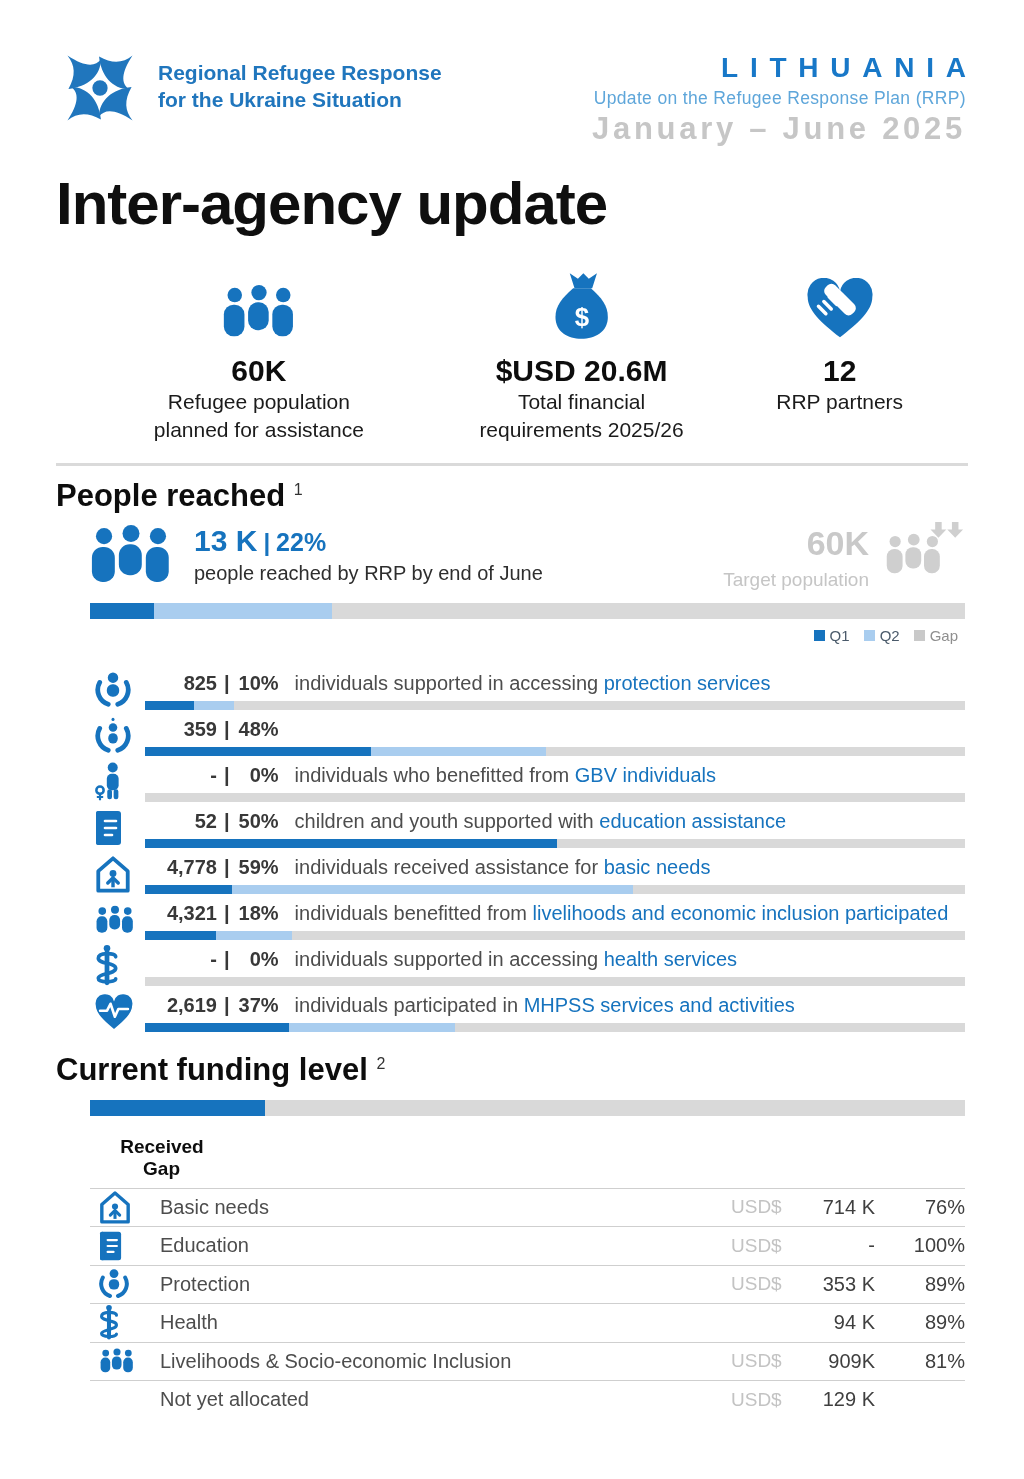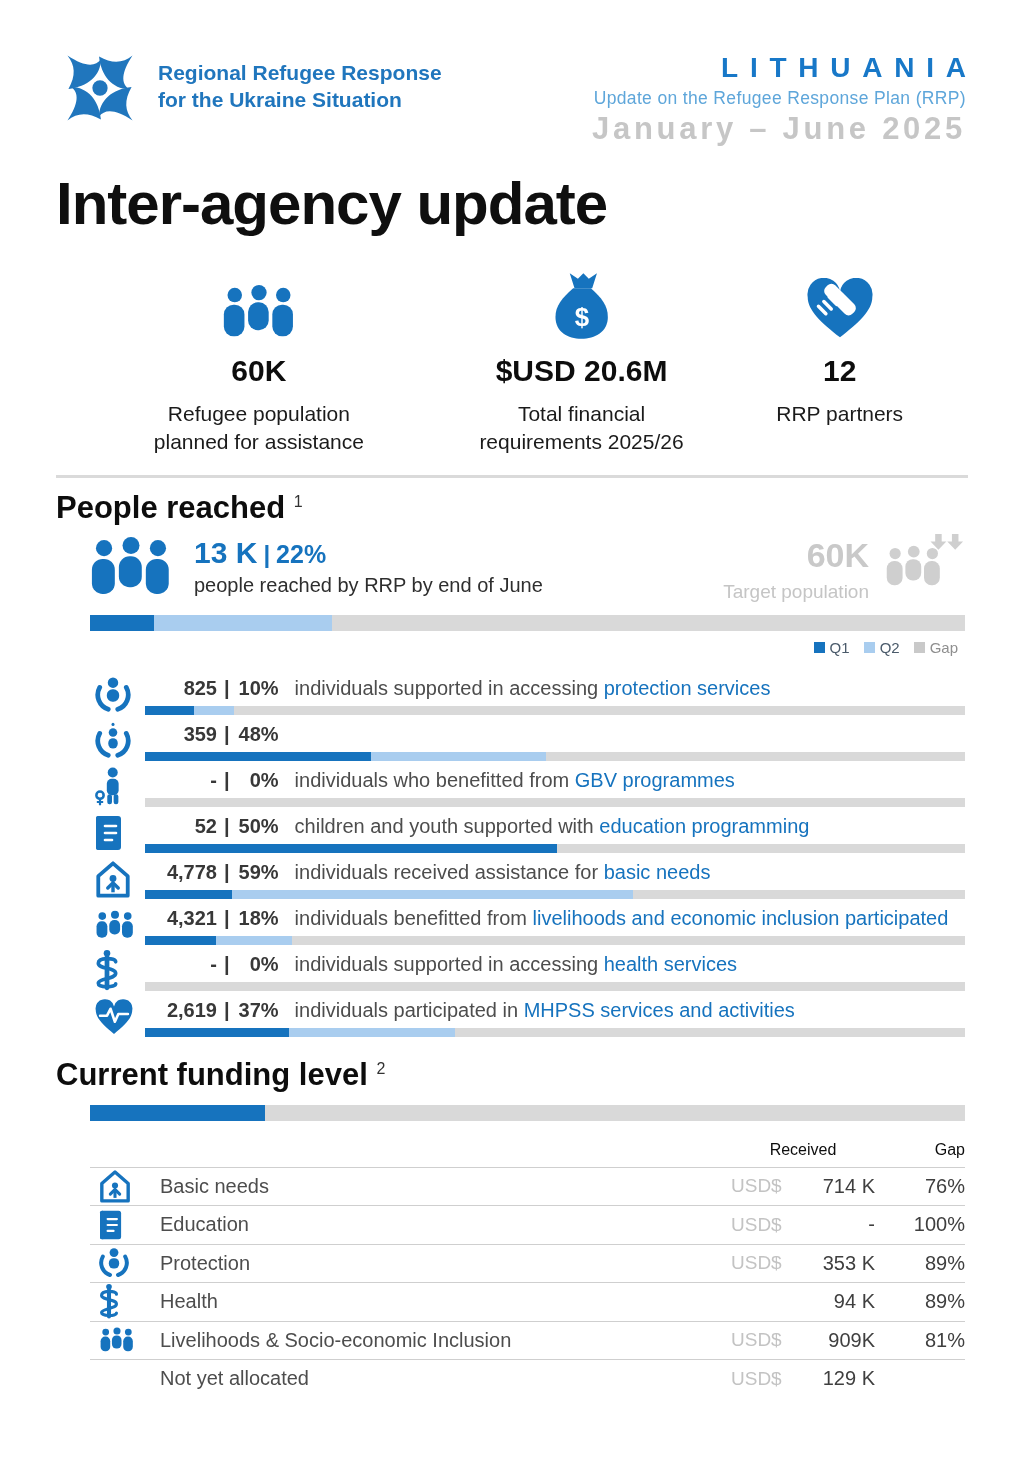--- a/index.html
+++ b/index.html
@@ -18,21 +18,21 @@
   .country { font-size:28px; font-weight:bold; color:#1878c8; letter-spacing:0.42em; margin-right:-0.42em; }
   .subtitle { font-size:17.5px; color:#5ea6da; letter-spacing:0.02em; margin-top:4px; }
   .period { font-size:31px; color:#c6c6c6; letter-spacing:0.12em; margin-top:2px; font-weight:bold; }
   
   .doc-title { margin:22px 0 0 56px; font-size:60px; font-weight:bold; color:#0f0f0f; letter-spacing:-1px; }
   
   .stats { display:flex; justify-content:space-between; margin-top:26px; padding:0 90px 0 100px; }
   .stat { text-align:center; }
   .stat-icon { display:flex; justify-content:center; align-items:flex-end; height:76px; color:#1673be; }
   .stat-value { font-size:30px; font-weight:bold; color:#0d0d0d; margin-top:14px; }
-  .stat-label { font-size:21px; color:#1b1b1b; margin-top:12px; line-height:1.35; }
+  .stat-label { font-size:21px; color:#1b1b1b; margin-top:0; line-height:1.35; }
   .stat1 { width:320px; } .stat2 { width:330px; } .stat3 { width:190px; }
   
   .divider { margin:18px 56px 0 56px; border-top:3px solid #dadada; }
   .section-heading { margin:12px 0 0 56px; font-size:31px; font-weight:bold; color:#0d0d0d; }
   .section-heading sup { font-size:16px; font-weight:normal; color:#333; }
   
   .summary-row { display:flex; align-items:flex-start; margin:10px 59px 0 86px; }
   .summary-icon { color:#1673be; margin-right:18px; }
   .big-blue { color:#1673be; font-weight:bold; font-size:30px; }
   .big-blue .pipe { font-size:24px; font-weight:bold; padding:0 6px; }
@@ -47,34 +47,34 @@
   .bar .seg1 { background:#1673be; height:100%; flex:none; }
   .bar .seg2 { background:#a9cdef; height:100%; flex:none; }
   .main-bar { height:16px; margin:12px 59px 0 90px; }
   
   .legend { display:flex; justify-content:flex-end; gap:14px; margin:8px 66px 0 0; font-size:15px; }
   .legend-item { display:flex; align-items:center; gap:5px; color:#4a5a6a; }
   .legend-swatch { width:11px; height:11px; display:inline-block; }
   .sw-q1 { background:#1673be; } .sw-q2 { background:#a9cdef; } .sw-gap { background:#c9c9c9; }
   .legend-item.gap { color:#8f8f8f; }
   
-  .indicators { margin-top:13px; }
+  .indicators { margin-top:20px; }
   .ind { position:relative; padding:7px 59px 0 145px; }
   .ind-icon { position:absolute; left:94px; top:6px; width:42px; height:40px; color:#1673be; display:flex; align-items:center; }
   .ind-line { display:flex; align-items:baseline; font-size:20px; line-height:24px; }
   .ind-num { width:72px; text-align:right; font-weight:bold; color:#383838; }
   .ind-sep { padding:0 7px; font-weight:bold; color:#383838; }
   .ind-pct { width:42px; text-align:right; font-weight:bold; color:#383838; }
   .ind-desc { margin-left:16px; color:#4d4d4d; white-space:nowrap; }
   .desc-link { color:#1673be; text-decoration:none; }
   .ind-bar { height:9px; margin-top:6px; }
   
   .fund-bar { height:16px; margin:12px 59px 0 90px; }
   .fund-table { margin:10px 59px 0 90px; font-size:20px; }
-  .ft-head { display:flex; padding:10px 0 8px 0; font-weight:normal; color:#0d0d0d; font-size:16px; }
+  .ft-head { display:flex; padding:10px 0 8px 0; font-weight:bold; color:#0d0d0d; font-size:19px;flex-direction:column; }
   .ft-label { flex:1; }
   .ft-cur { width:60px; color:#c3c3c3; font-size:19px; }
   .ft-rec { width:84px; text-align:right; color:#3f3f3f; }
   .ft-gap { width:90px; text-align:right; color:#3f3f3f; }
   .ft-head .hd-received { width:144px; text-align:center; }
   .ft-head .hd-gap { width:90px; text-align:right; }
   .ft-row { display:flex; align-items:center; border-top:1px solid #cfcfcf; height:38.5px; position:relative; padding-left:70px; }
   .ft-icon { position:absolute; left:8px; top:50%; transform:translateY(-50%); width:38px; height:34px; color:#1673be; display:flex; align-items:center; }
   .ft-row .ft-label { color:#4d4d4d; }
   svg { display:block; }
@@ -314,39 +314,39 @@
     <div class="ind">
       <span class="ind-icon">
           <svg viewBox="0 0 34 44" width="32" height="40">
             <use href="#sym-gbv"></use>
           </svg>
         </span>
       <div class="ind-line">
         <span class="ind-num">-</span>
         <span class="ind-sep">|</span>
         <span class="ind-pct">0%</span>
-        <span class="ind-desc"><span>individuals who benefitted from</span> <a class="desc-link">GBV programmes</a></span>
+        <span class="ind-desc"><span>individuals who benefitted from</span> <a class="desc-link">GBV individuals</a></span>
       </div>
       <div class="bar ind-bar">
         <span class="seg1" style="width: 0%;"></span>
           <span class="seg2" style="width: 0%;"></span>
       </div>
     </div>
 
     <div class="ind">
       <span class="ind-icon">
           <svg viewBox="0 0 30 38" width="30" height="38">
             <use href="#sym-edu"></use>
           </svg>
         </span>
       <div class="ind-line">
         <span class="ind-num">52</span>
         <span class="ind-sep">|</span>
         <span class="ind-pct">50%</span>
-        <span class="ind-desc"><span>children and youth supported with</span> <a class="desc-link">education programming</a></span>
+        <span class="ind-desc"><span>children and youth supported with</span> <a class="desc-link">education assistance</a></span>
       </div>
       <div class="bar ind-bar">
         <span class="seg1" style="width: 50.3%;"></span>
           <span class="seg2" style="width: 0%;"></span>
       </div>
     </div>
 
     <div class="ind">
       <span class="ind-icon">
           <svg viewBox="0 0 40 40" width="38" height="38">

